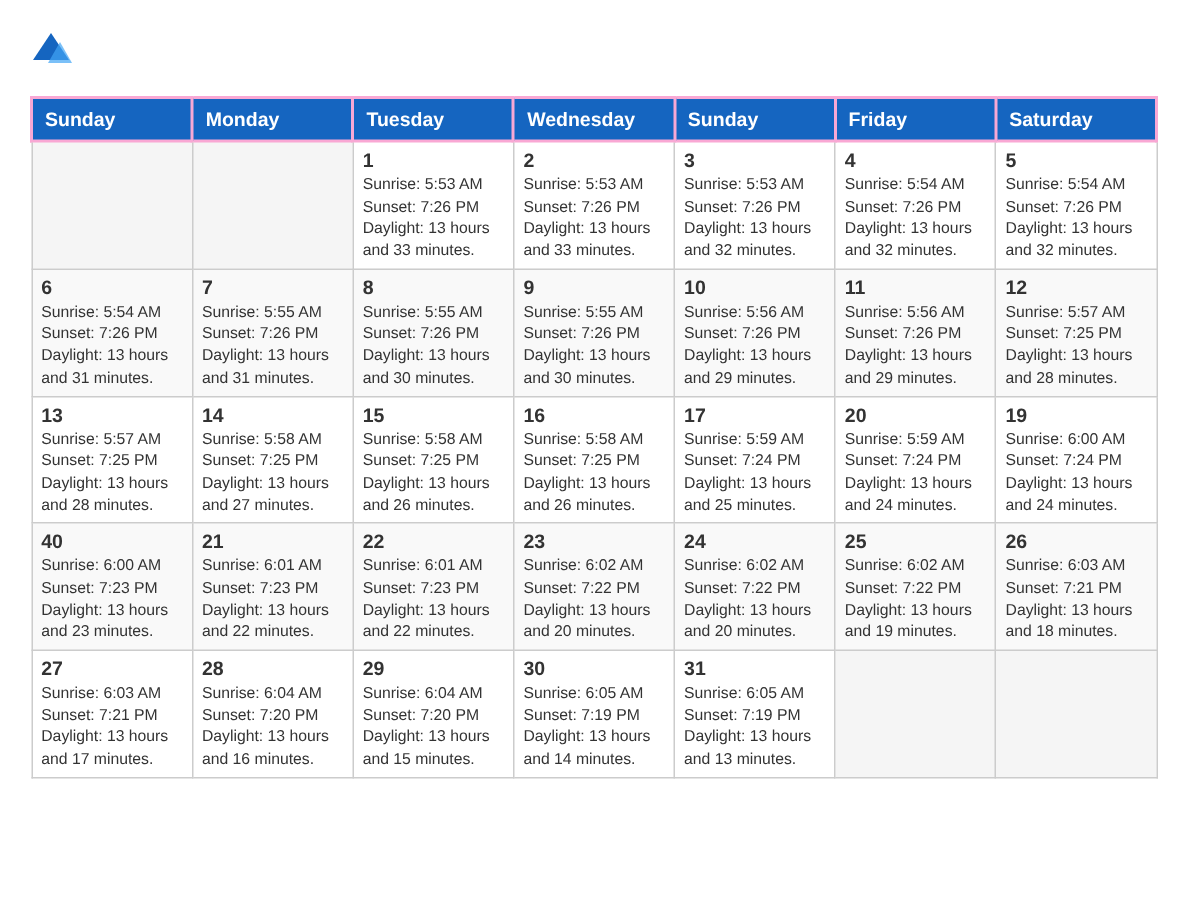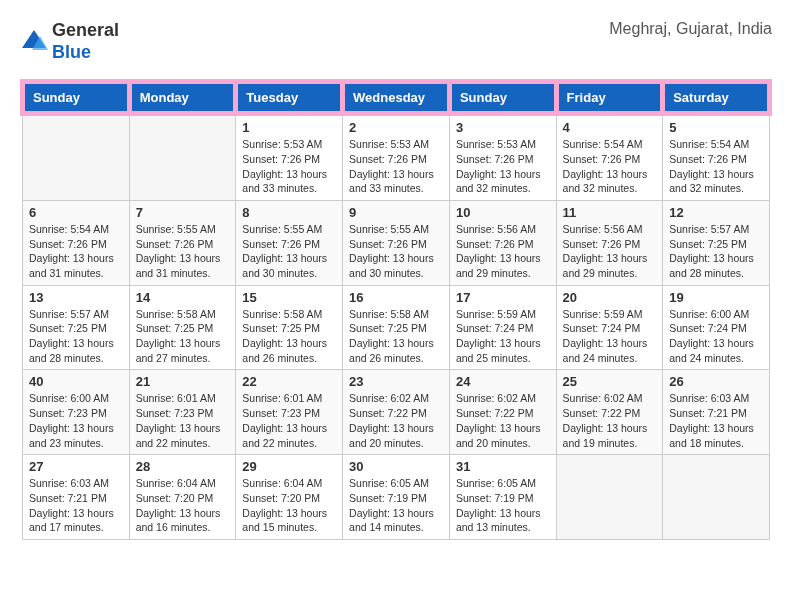--- a/index.html
+++ b/index.html
@@ -50,21 +50,21 @@
       border-collapse: collapse;
       border: 1px solid #ccc;
     }
     .calendar th {
       background-color: #1565c0;
       color: #fff;
       text-align: left;
       padding: 6px 8px;
       font-size: 13px;
       font-weight: bold;
-      border: 5px solid #f9a8d4;
+      border: 2px solid #f9a8d4;
     }
     .calendar td {
       border: 1px solid #ccc;
       vertical-align: top;
       padding: 4px 6px;
       width: 107px;
       height: 80px;
       font-size: 11px;
       color: #333;
       background: #fff;
@@ -89,27 +89,22 @@
   </style>
 </head>
 <body>
 
 <div class="header">
   <div class="logo">
     <svg class="logo-icon" viewBox="0 0 28 28">
       <polygon points="14,2 26,20 2,20" fill="#1565c0"></polygon>
       <polygon points="20,8 28,22 12,22" fill="#42a5f5" opacity="0.7"></polygon>
     </svg>
-    <div class="logo-text">
-      <span class="logo-general">General</span><br>
-      <span class="logo-blue">Blue</span>
-    </div>
   </div>
   <div class="title-section">
-    <div class="location">Meghraj, Gujarat, India</div>
   </div>
 </div>
 
 <table class="calendar">
   <thead>
     <tr>
         <th>Sunday</th>
         <th>Monday</th>
         <th>Tuesday</th>
         <th>Wednesday</th>

